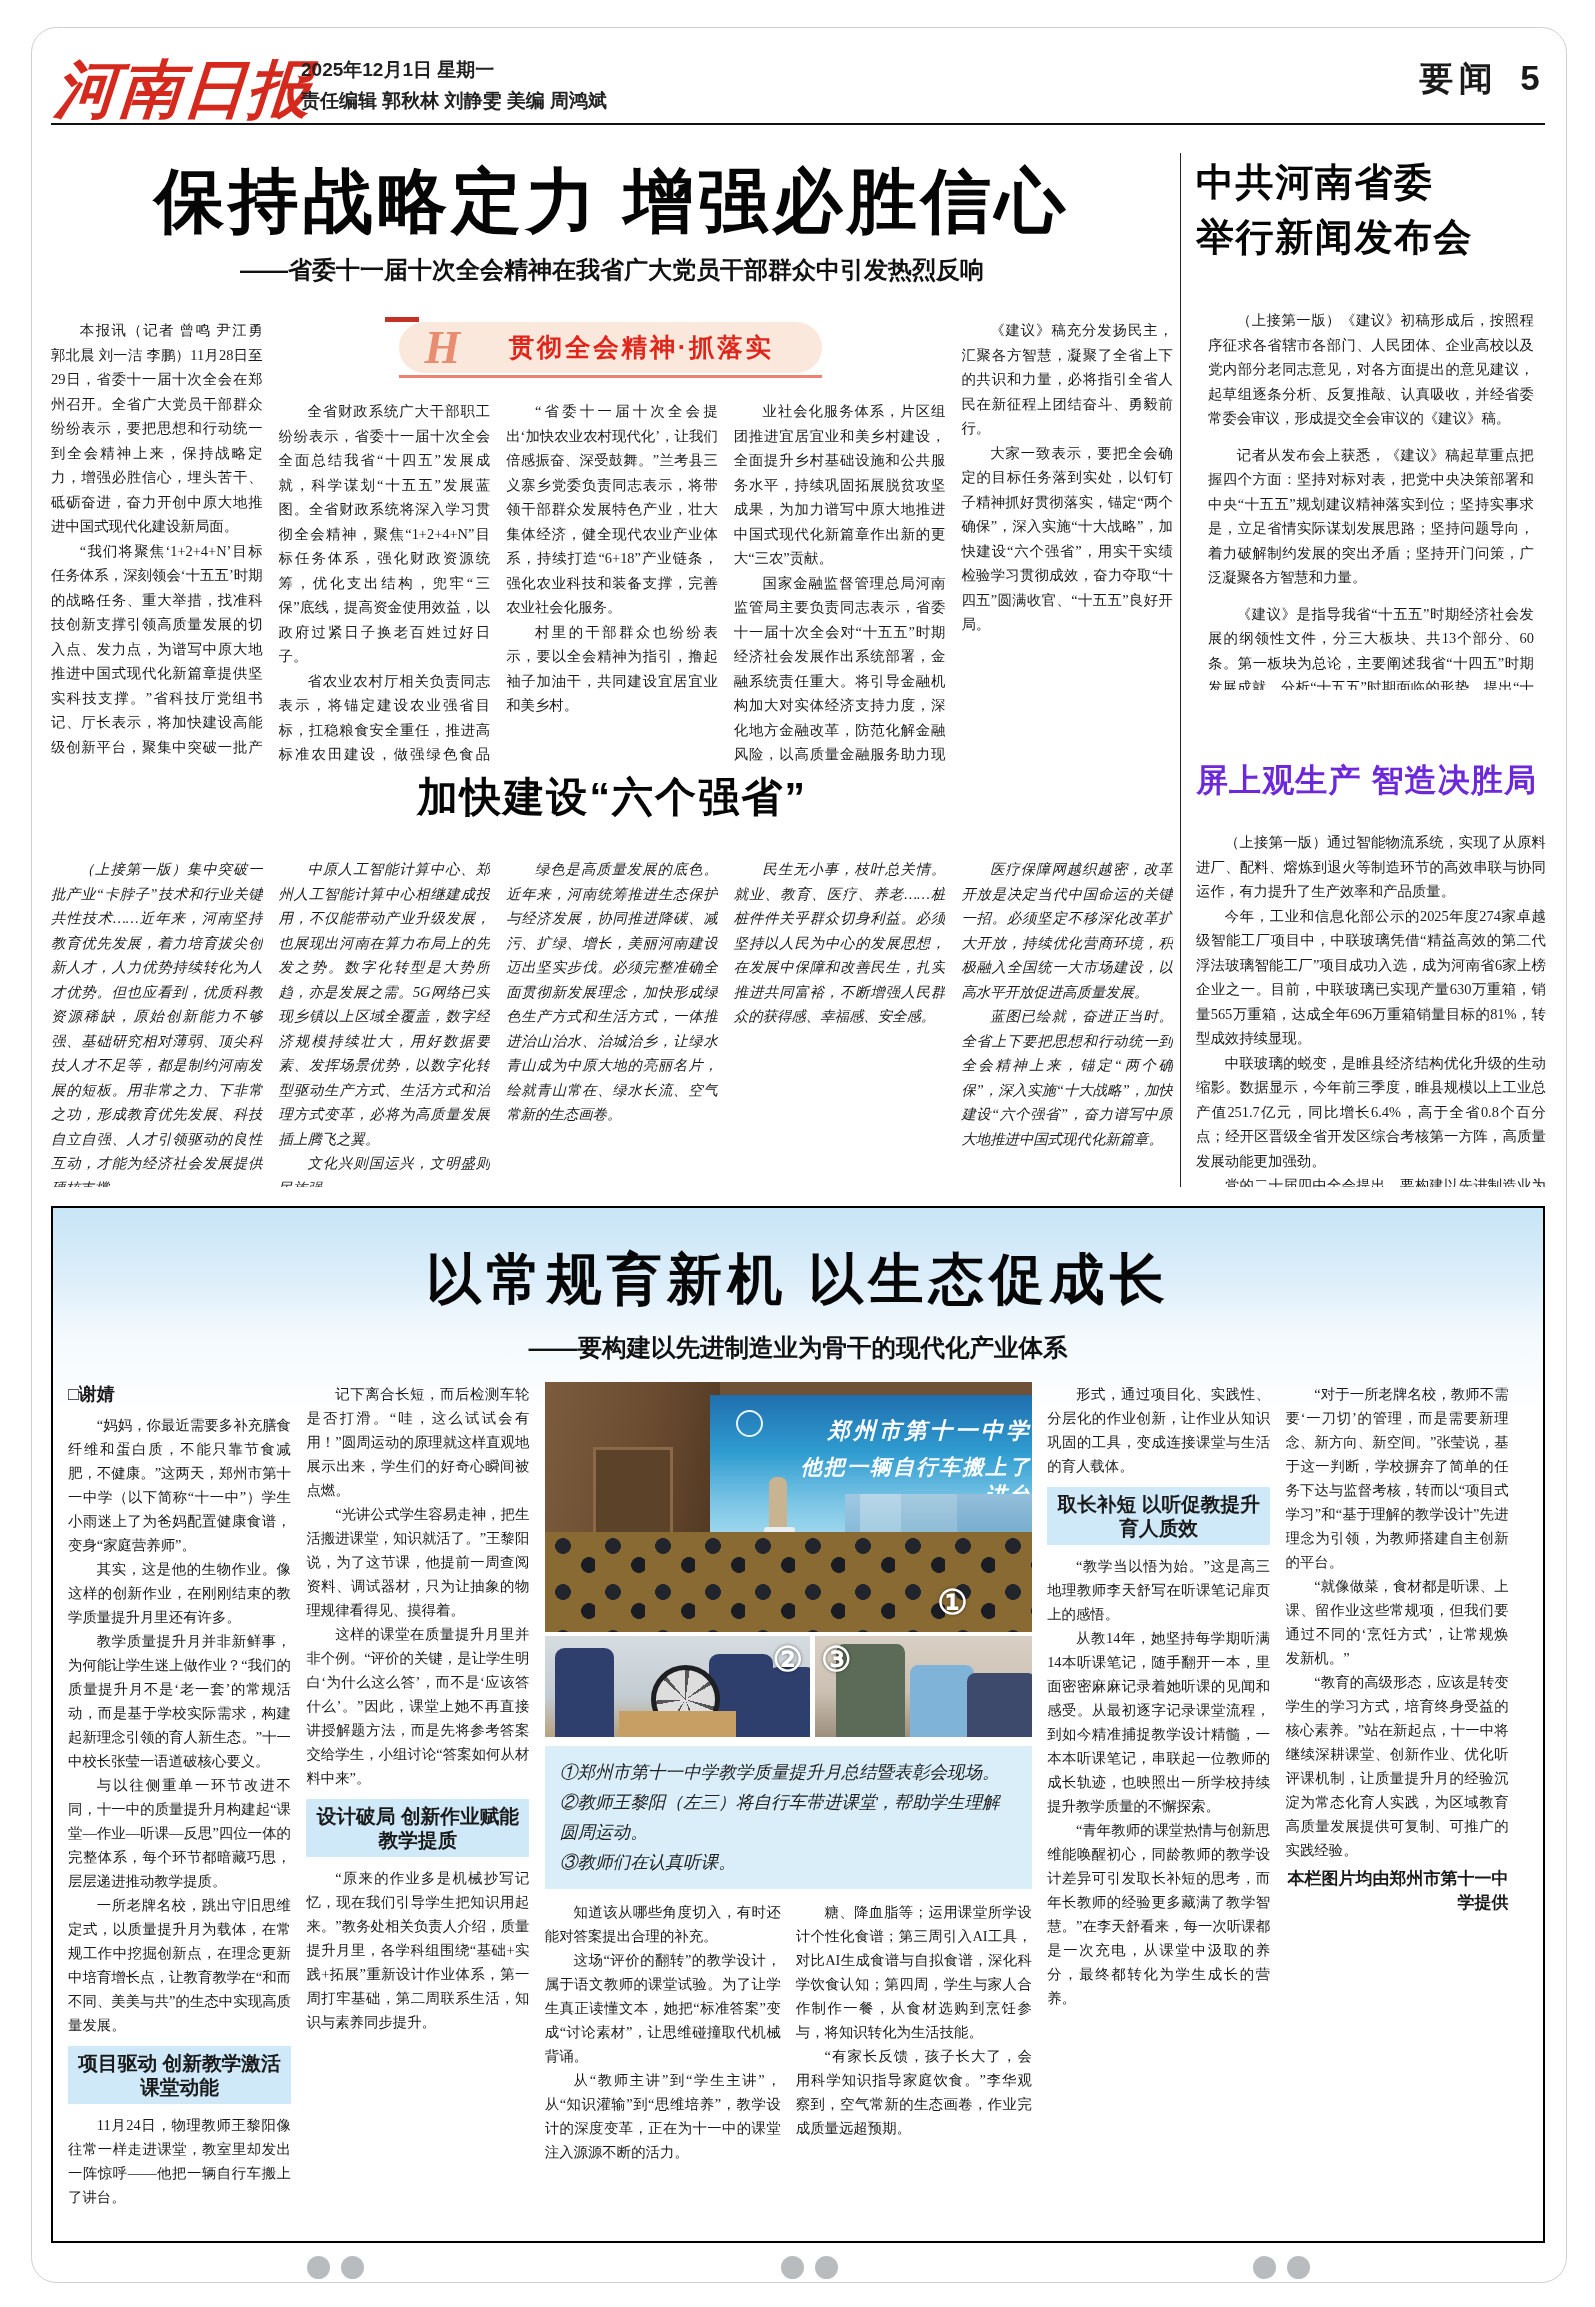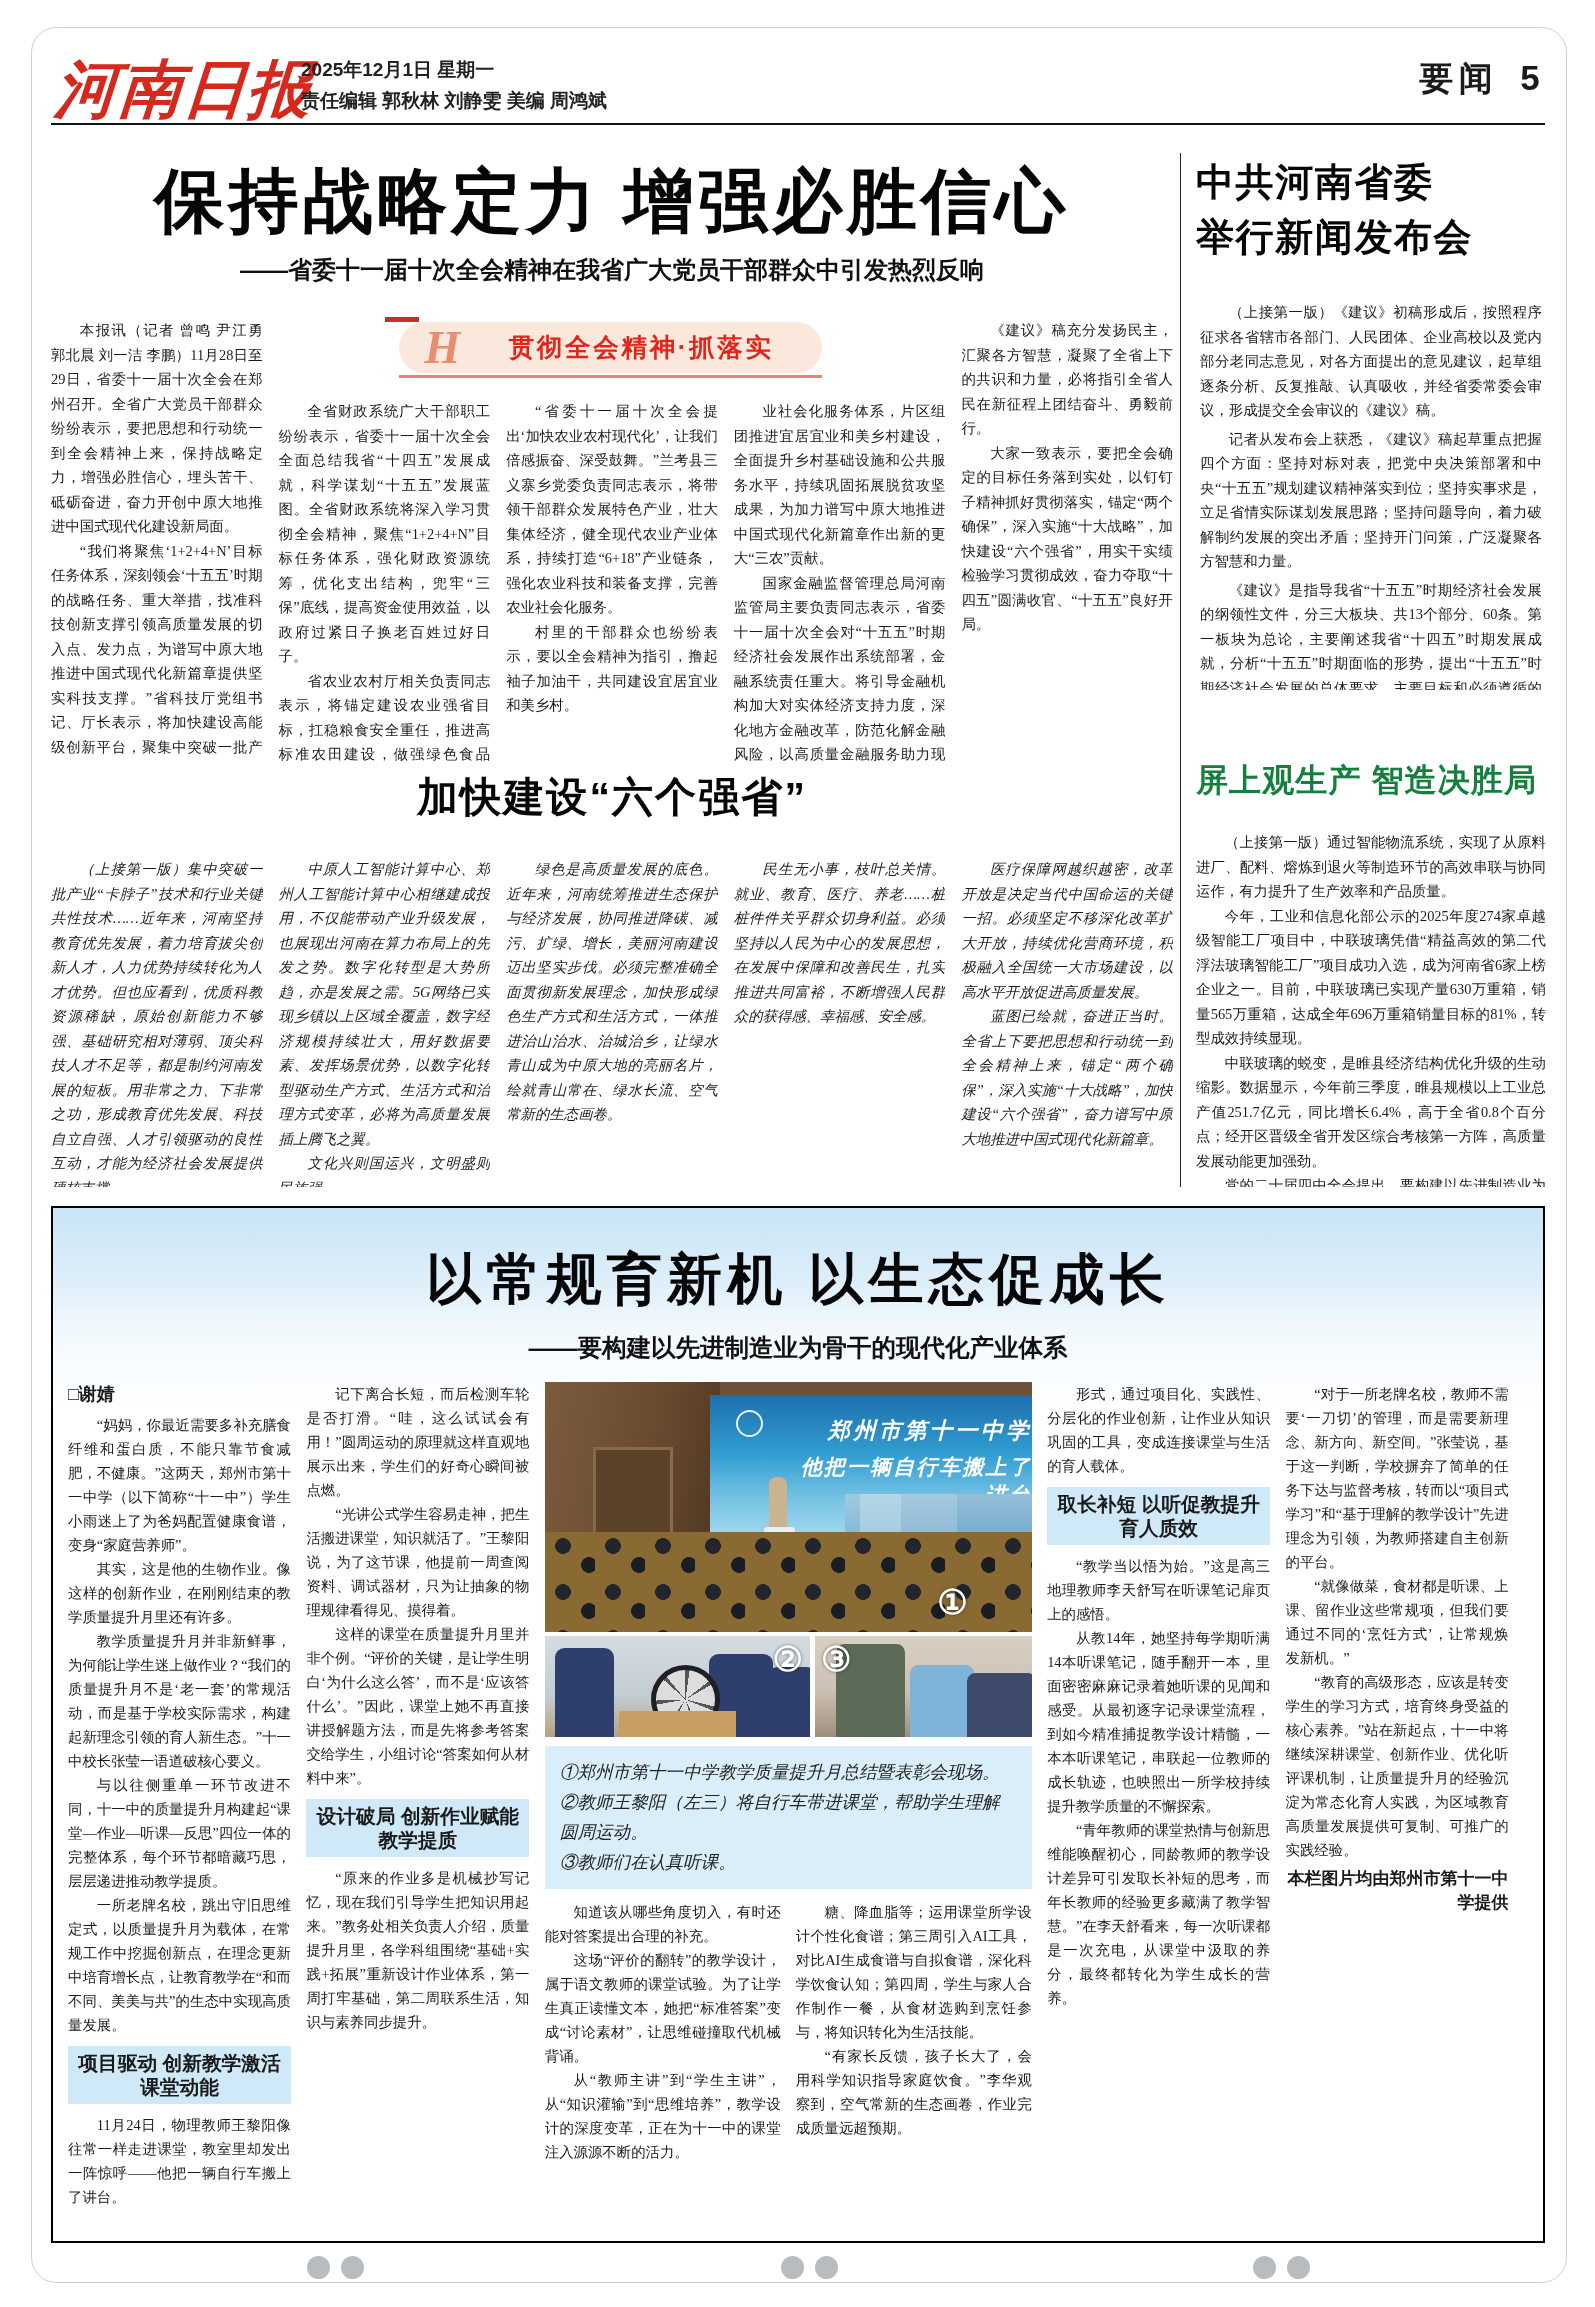--- a/index.html
+++ b/index.html
@@ -46,24 +46,24 @@
   #six-cols{position:absolute;left:51px;top:857px;width:1122px;height:330px;
         display:flex;gap:16px;}
   .kaiti{font-style:italic;}
   
   #v-rule{position:absolute;left:1180px;top:153px;width:1.1px;height:1034px;background:#222;}
   #press-headline{position:absolute;left:1196px;top:155px;width:351px;
         font-family:"Liberation Sans",sans-serif;font-weight:bold;font-size:38px;
         line-height:55px;letter-spacing:1.6px;color:#060606;}
   #press-body{position:absolute;left:1196px;top:296px;width:350px;height:394px;
         overflow:hidden;font-size:14.4px;line-height:24.5px;text-align:justify;}
-  #press-body p{margin:4px;text-indent:2em;}
+  #press-body p{margin:12px;text-indent:2em;}
   #smart-headline{position:absolute;left:1196px;top:759px;width:351px;
         font-family:"Liberation Sans",sans-serif;font-weight:bold;font-size:32px;
-        letter-spacing:1.1px;color:#15803d;}
+        letter-spacing:1.1px;color:#6d28d9;}
   #smart-body{position:absolute;left:1196px;top:830px;width:350px;height:357px;
         overflow:hidden;font-size:14.4px;line-height:24.5px;text-align:justify;}
   #smart-body p{margin:0;text-indent:2em;}
   
   #feature-box{position:absolute;left:51px;top:1206px;width:1494px;height:1037px;
         border:2.7px solid #000;box-sizing:border-box;
         background:linear-gradient(180deg,#c8e5f6 0%,#ddeefa 7%,#f2f9fd 12%,#ffffff 20%);}
   #feature-headline{position:absolute;left:0;top:35px;width:100%;text-align:center;
         font-family:"Liberation Sans",sans-serif;font-weight:bold;font-size:55px;
         letter-spacing:5.3px;color:#070707;}

